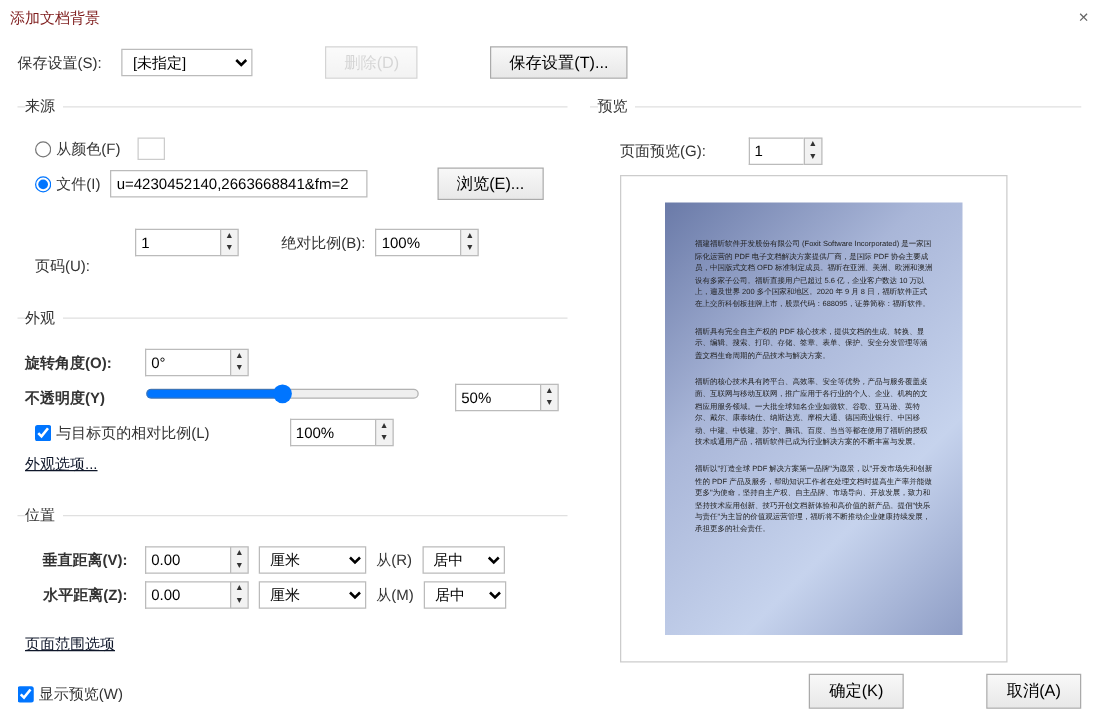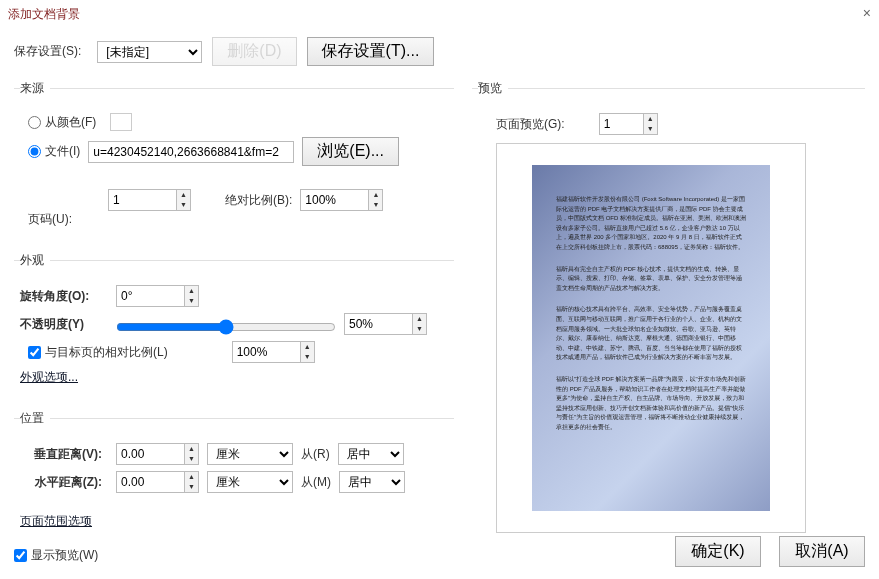--- a/index.html
+++ b/index.html
@@ -19,22 +19,23 @@
   border: 1px solid #bbb;
   background: #fff;
   padding: 2px 4px;
   height: 22px;
   font-size: 12px;
 }
 button {
   border: 1px solid #aaa;
   background: linear-gradient(#f8f8f8,#e8e8e8);
   padding: 3px 14px;
-  font-size: 16px;
+  font-size: 13px;
   cursor: pointer;
+  margin-left: 48px;
 }
 .columns {
   display: flex;
   gap: 18px;
   padding: 0 14px;
 }
 .col-left { width: 440px; }
 .col-right { flex: 1; }
 fieldset {
   border: 1px solid #e0e0e0;
@@ -54,21 +55,21 @@
 .swatch { display: inline-block; width: 22px; height: 18px; border: 1px solid #ccc; background: #fff; margin-left: 6px; }
 .spinner {
   display: inline-flex; align-items: center;
 }
 .spinner input { width: 68px; border-right: none; }
 .spinner .spin {
   display: flex; flex-direction: column; border: 1px solid #bbb; border-left: 1px solid #bbb;
   width: 15px; height: 22px; background: #f2f2f2;
 }
 .spinner .spin span { flex:1; font-size: 7px; text-align: center; line-height: 9px; cursor: pointer; }
-.slider-wrap { display: flex; align-items: flex-end; gap: 8px; width: 100%; }
+.slider-wrap { display: flex; align-items: flex-start; gap: 28px; width: 100%; }
 input[type=range] { width: 220px; }
 a.link { color: #0f172a; text-decoration: underline; cursor: pointer; }
 .preview-area {
   border: 1px solid #ccc;
   width: 310px; height: 390px; margin-top: 8px;
   display: flex; align-items: center; justify-content: center;
   background: #fff;
 }
 .page-sim {
   width: 238px; height: 346px;
@@ -77,21 +78,21 @@
   font-size: 6px; line-height: 1.6; color: #222;
   overflow: hidden;
 }
 .page-sim p { margin-bottom: 12px; }
 .bottom-left {
   position: absolute; left: 14px; bottom: 14px;
 }
 .bottom-right {
   position: absolute; right: 14px; bottom: 12px; display: flex; gap: 18px;
 }
-.bottom-right button { width: 86px; padding: 4px 0; }
+.bottom-right button { width: 76px; padding: 4px 0; }
 .close-x { position: absolute; top: 5px; right: 8px; font-size: 14px; color: #666; }
 </style>
 </head>
 <body>
 
 <div class="titlebar">添加文档背景</div>
 <span class="close-x">×</span>
 
 <div class="topbar">
   <span class="label">保存设置(S):</span>

